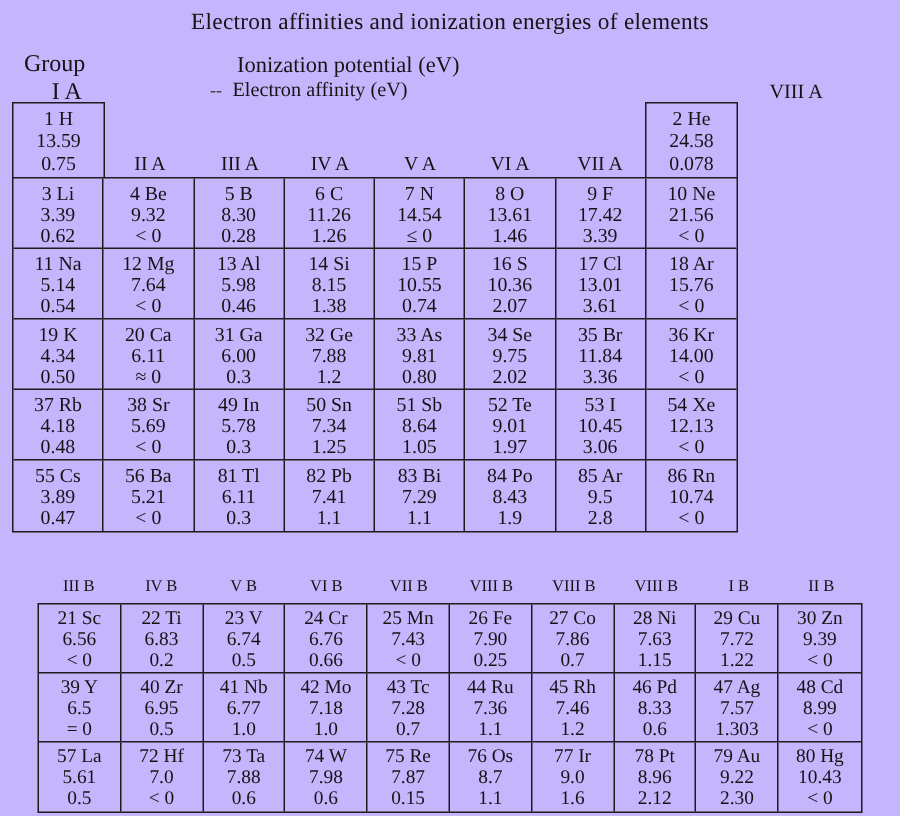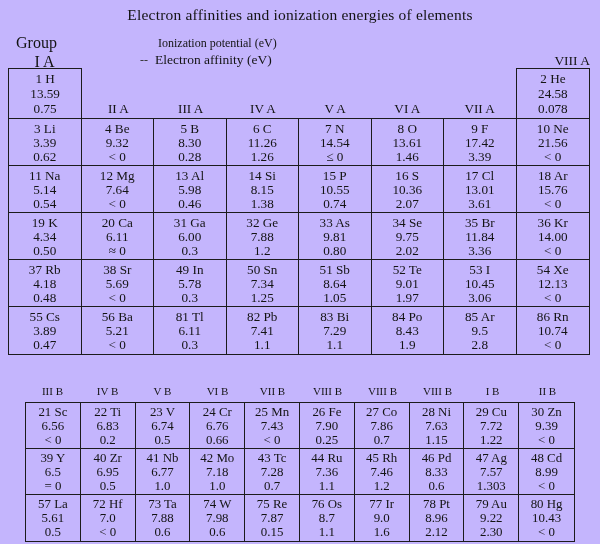--- a/index.html
+++ b/index.html
@@ -4,26 +4,26 @@
 <style>
   html,body { margin:0; padding:0; background:#ffffff; }
   .page {
     position:relative; width:600px; height:544px; background:#c4b5fd;
     font-family:"Liberation Serif", serif; color:#141414; overflow:hidden;
   }
   .title { position:absolute; top:6px; left:0; width:100%; text-align:center;
            font-size:15.5px; letter-spacing:0.2px; }
   .group-label  { position:absolute; left:16px;  top:34px; font-size:16px; }
   .ia-label     { position:absolute; left:8px;   top:53px; width:73px; text-align:center; font-size:16px; }
-  .legend-ip    { position:absolute; left:158px; top:36px; font-size:12px; }
+  .legend-ip    { position:absolute; left:158px; top:36px; font-size:15px; }
   .legend-ea    { position:absolute; left:140px; top:52px; font-size:13.5px; }
   .legend-ea .dash { font-size:12px; margin-right:7px; color:#333; }
-  .viiia-label  { position:absolute; left:513px; top:53px; width:77px; text-align:right; font-size:13.5px; }
-
-  .t1 { position:absolute; left:8px; top:68px; width:582px; }
+  .viiia-label  { position:absolute; left:513px; top:53px; width:77px; text-align:left; font-size:13.5px; }
+
+  .t1 { position:absolute; left:8px; top:68px; width:484px; }
   .t1-top { display:flex; height:50px; }
   .tcell { flex:1 1 0; box-sizing:border-box; text-align:center; }
   .boxed { border:1.5px solid #1c1c1c; border-bottom:none; padding-top:2px; }
   .mid { display:flex; align-items:flex-end; justify-content:center;
          padding-bottom:1px; font-size:13.2px; }
   .ln { line-height:15px; font-size:13.2px; white-space:nowrap; }
 
   .t1-body { display:grid; grid-template-columns:repeat(8,1fr); grid-auto-rows:47px;
              border:1.5px solid #1c1c1c; }
   .gcell { box-sizing:border-box; border-right:1.2px solid #1c1c1c;

